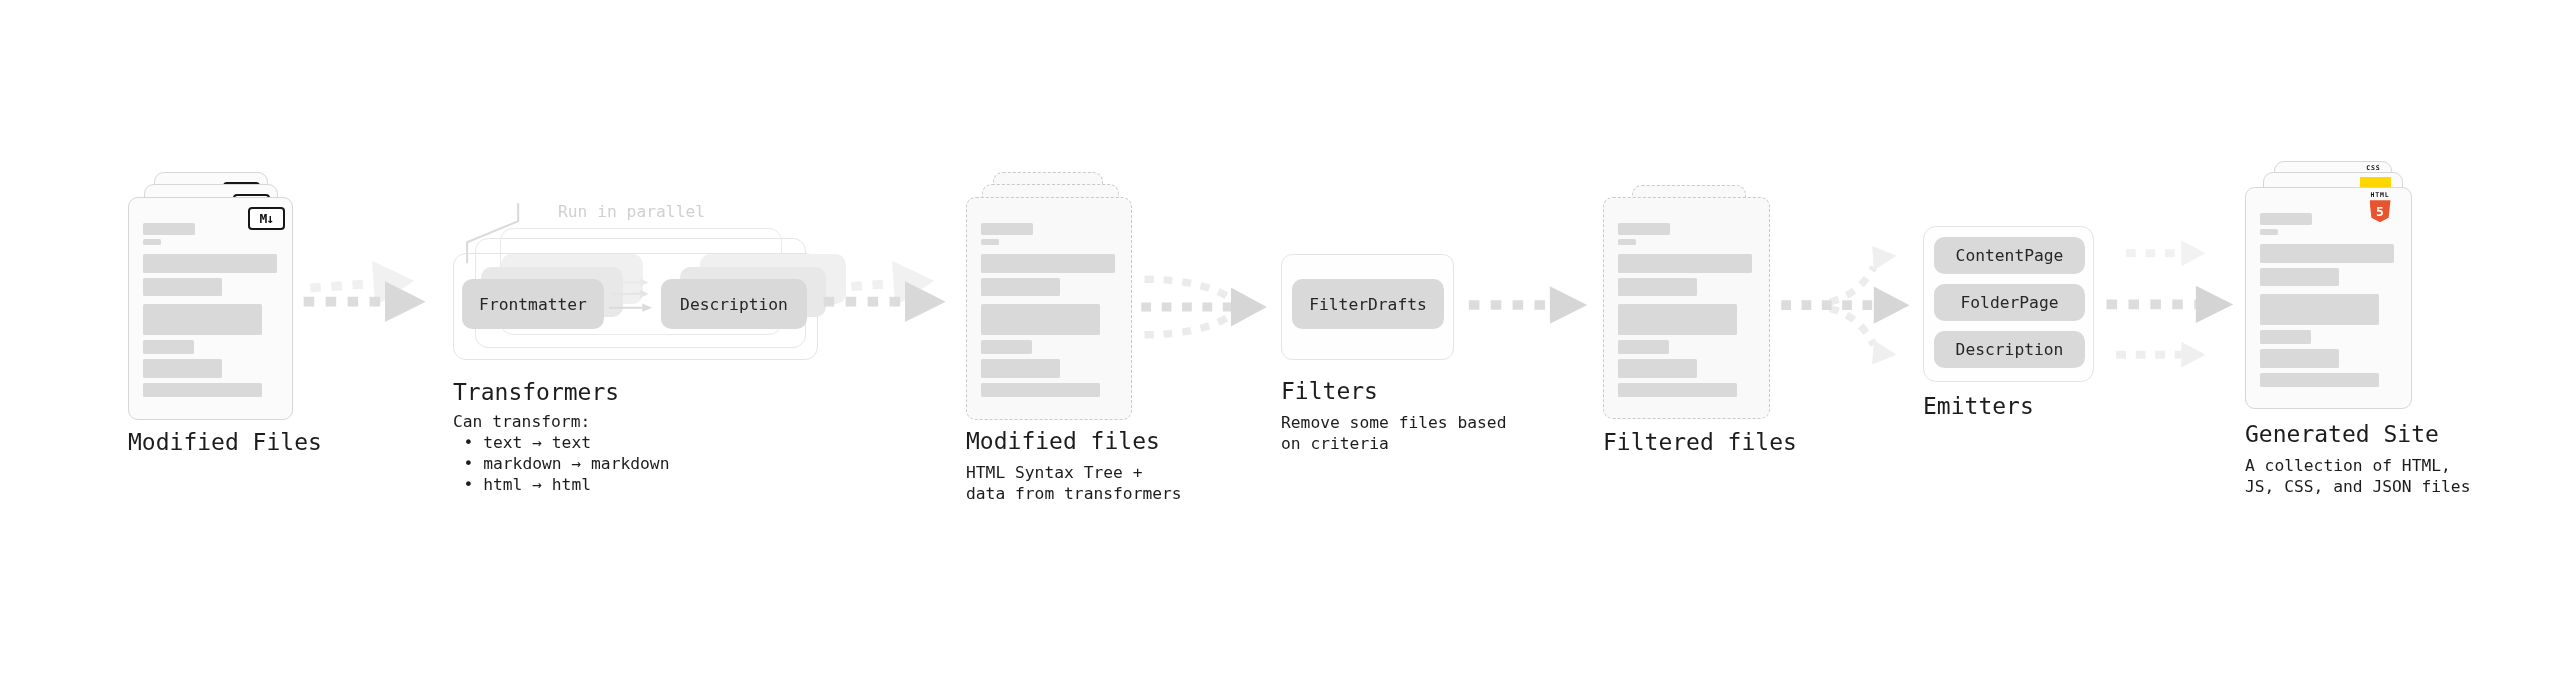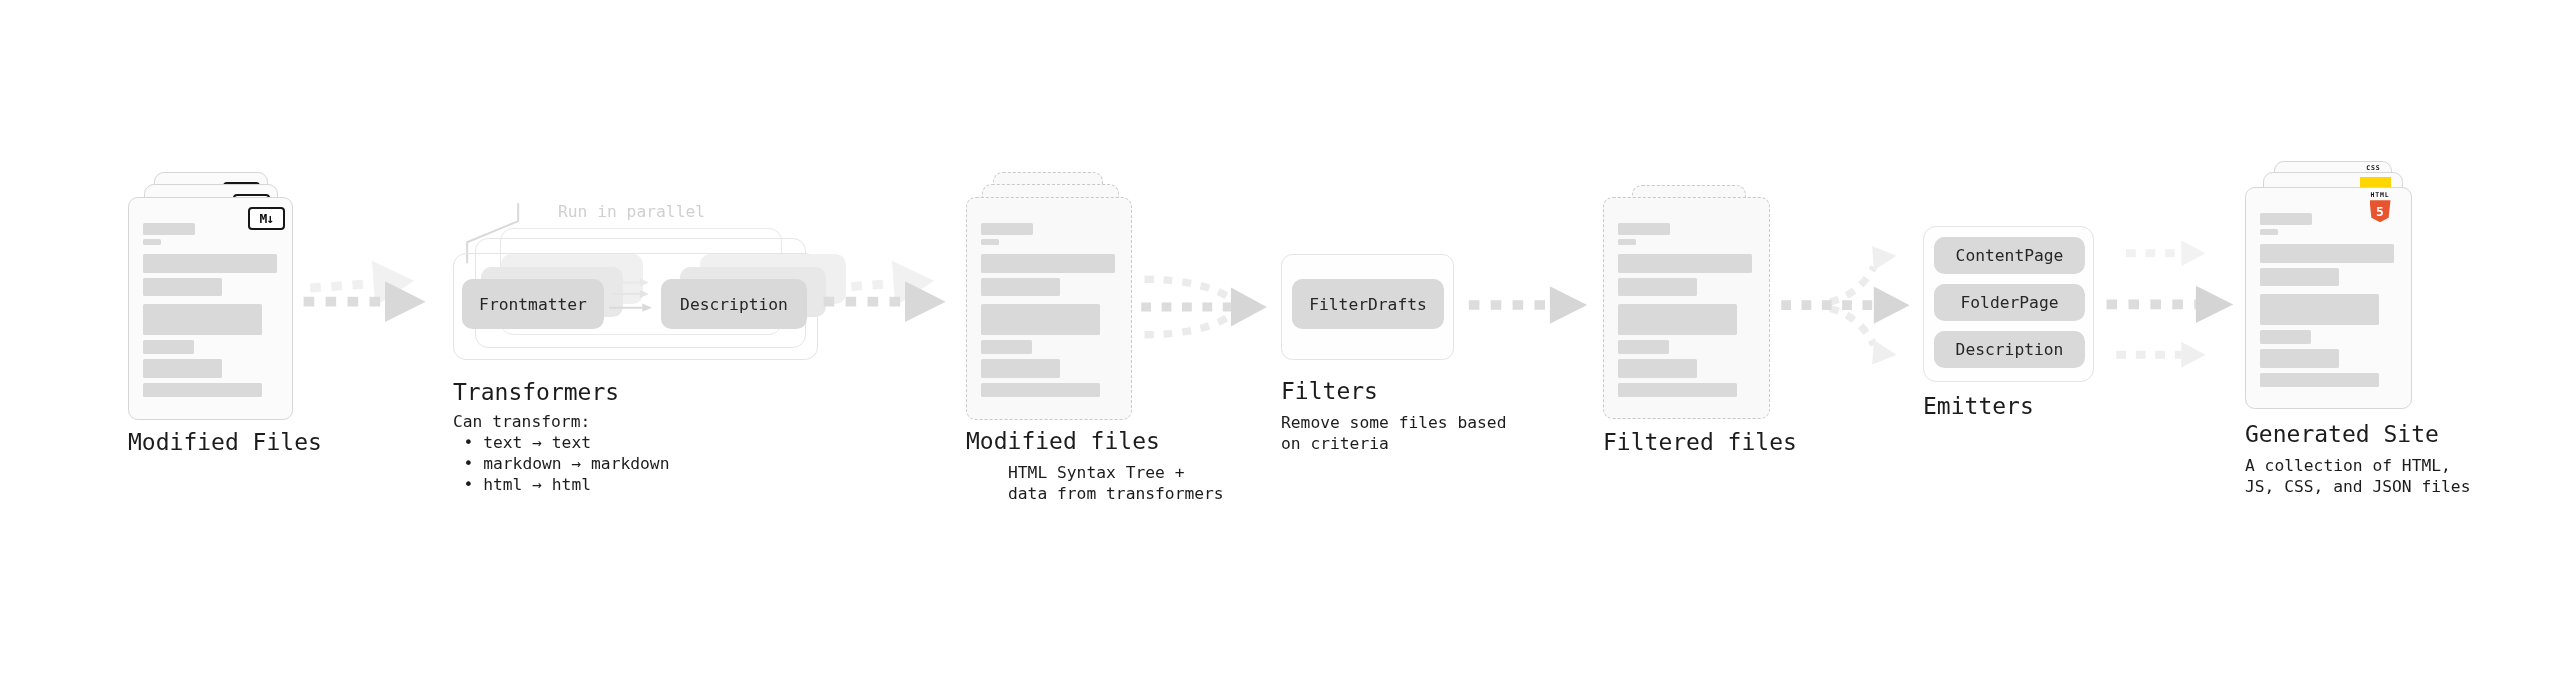--- a/index.html
+++ b/index.html
@@ -133,21 +133,21 @@
         <div class="b b2"></div>
         <div class="b b3"></div>
         <div class="b b4"></div>
         <div class="b b5"></div>
         <div class="b b6"></div>
         <div class="b b7"></div>
         <div class="b b8"></div>
       </div>
   </div>
   <div class="stage-label" style="left:966px;top:428px;">Modified files</div>
-  <div class="stage-desc" style="left:966px;top:462px;margin-left:42px;">HTML Syntax Tree +
+  <div class="stage-desc" style="left:966px;top:462px;">HTML Syntax Tree +
 data from transformers</div>
 
   <svg class="conn" style="left:1138px;top:271px;" width="137" height="72" viewBox="0 0 168 88">
     <path d="M8,10 Q80,10 118,36" fill="none" stroke="#ebebeb" stroke-width="9" stroke-dasharray="11 12"></path>
     <path d="M8,78 Q80,78 118,52" fill="none" stroke="#ebebeb" stroke-width="9" stroke-dasharray="11 12"></path>
     <line x1="4" y1="44" x2="114" y2="44" stroke="#dcdcdc" stroke-width="11" stroke-dasharray="12 13"></line>
     <polygon points="114,20 114,68 158,44" fill="#d6d6d6"></polygon>
   </svg>
 
   <div class="frame" style="left:1281px;top:254px;width:173px;height:106px;border-radius:11.4px;background:#fefefe;"></div>

